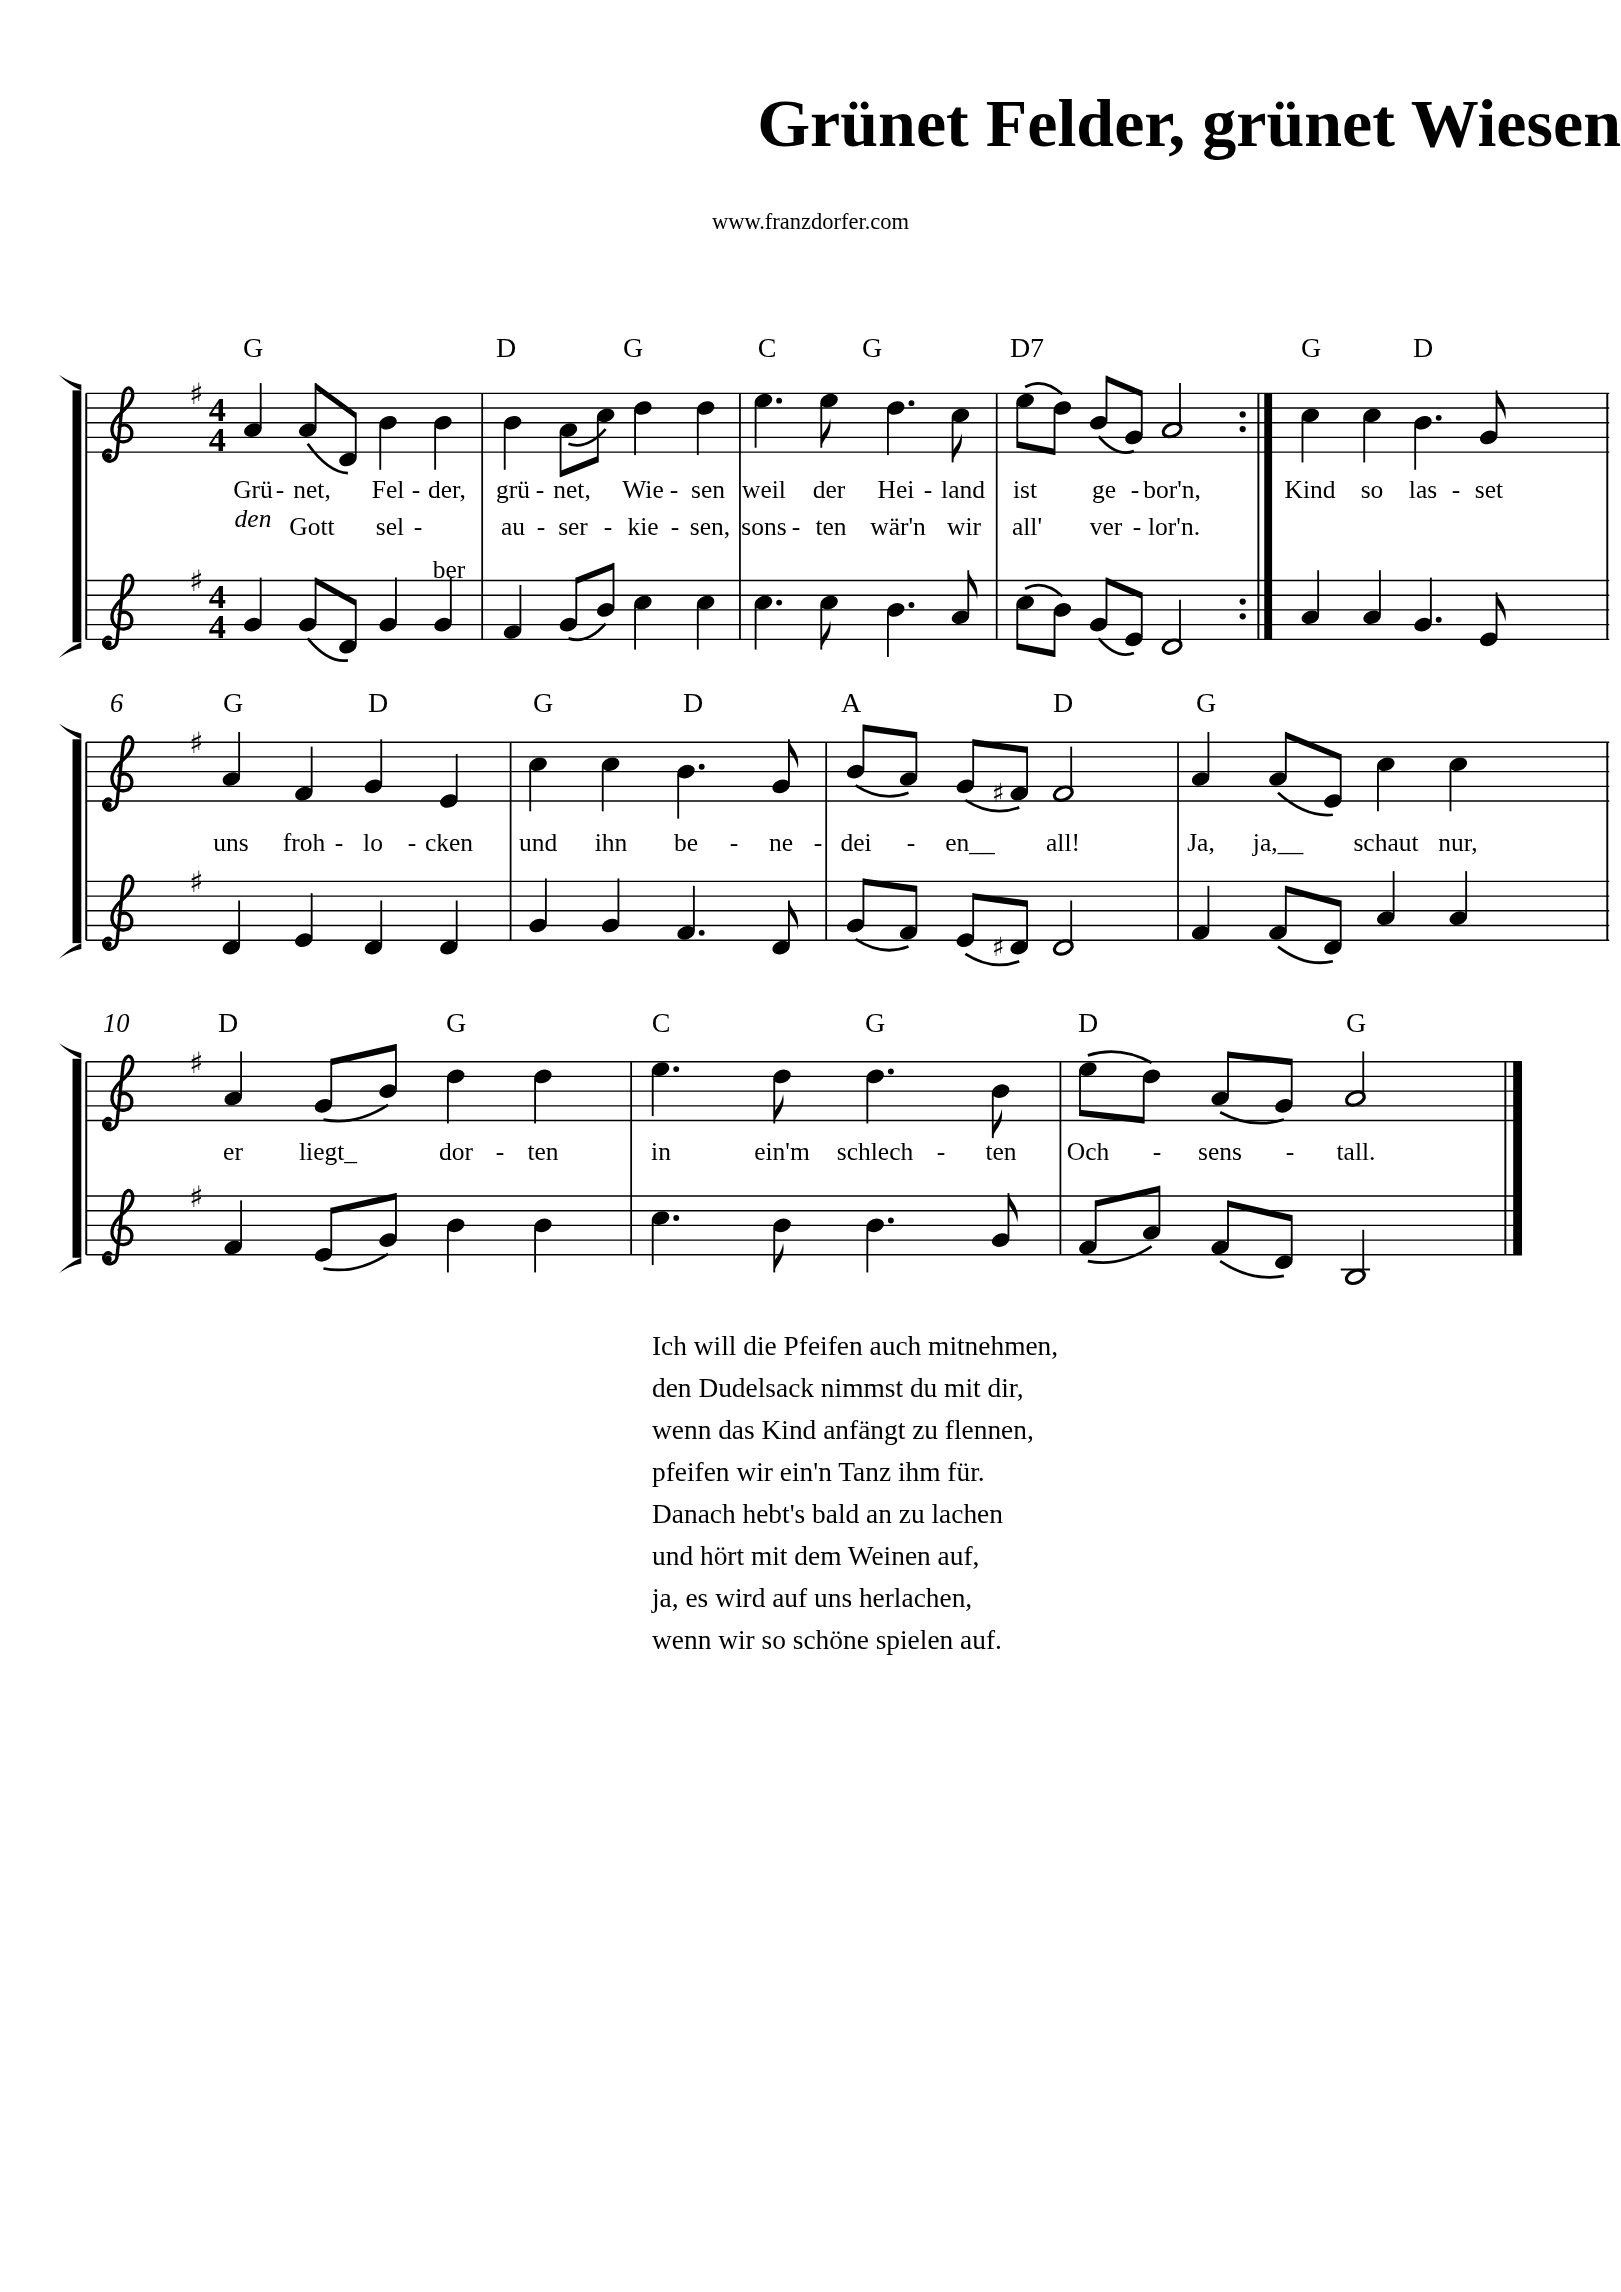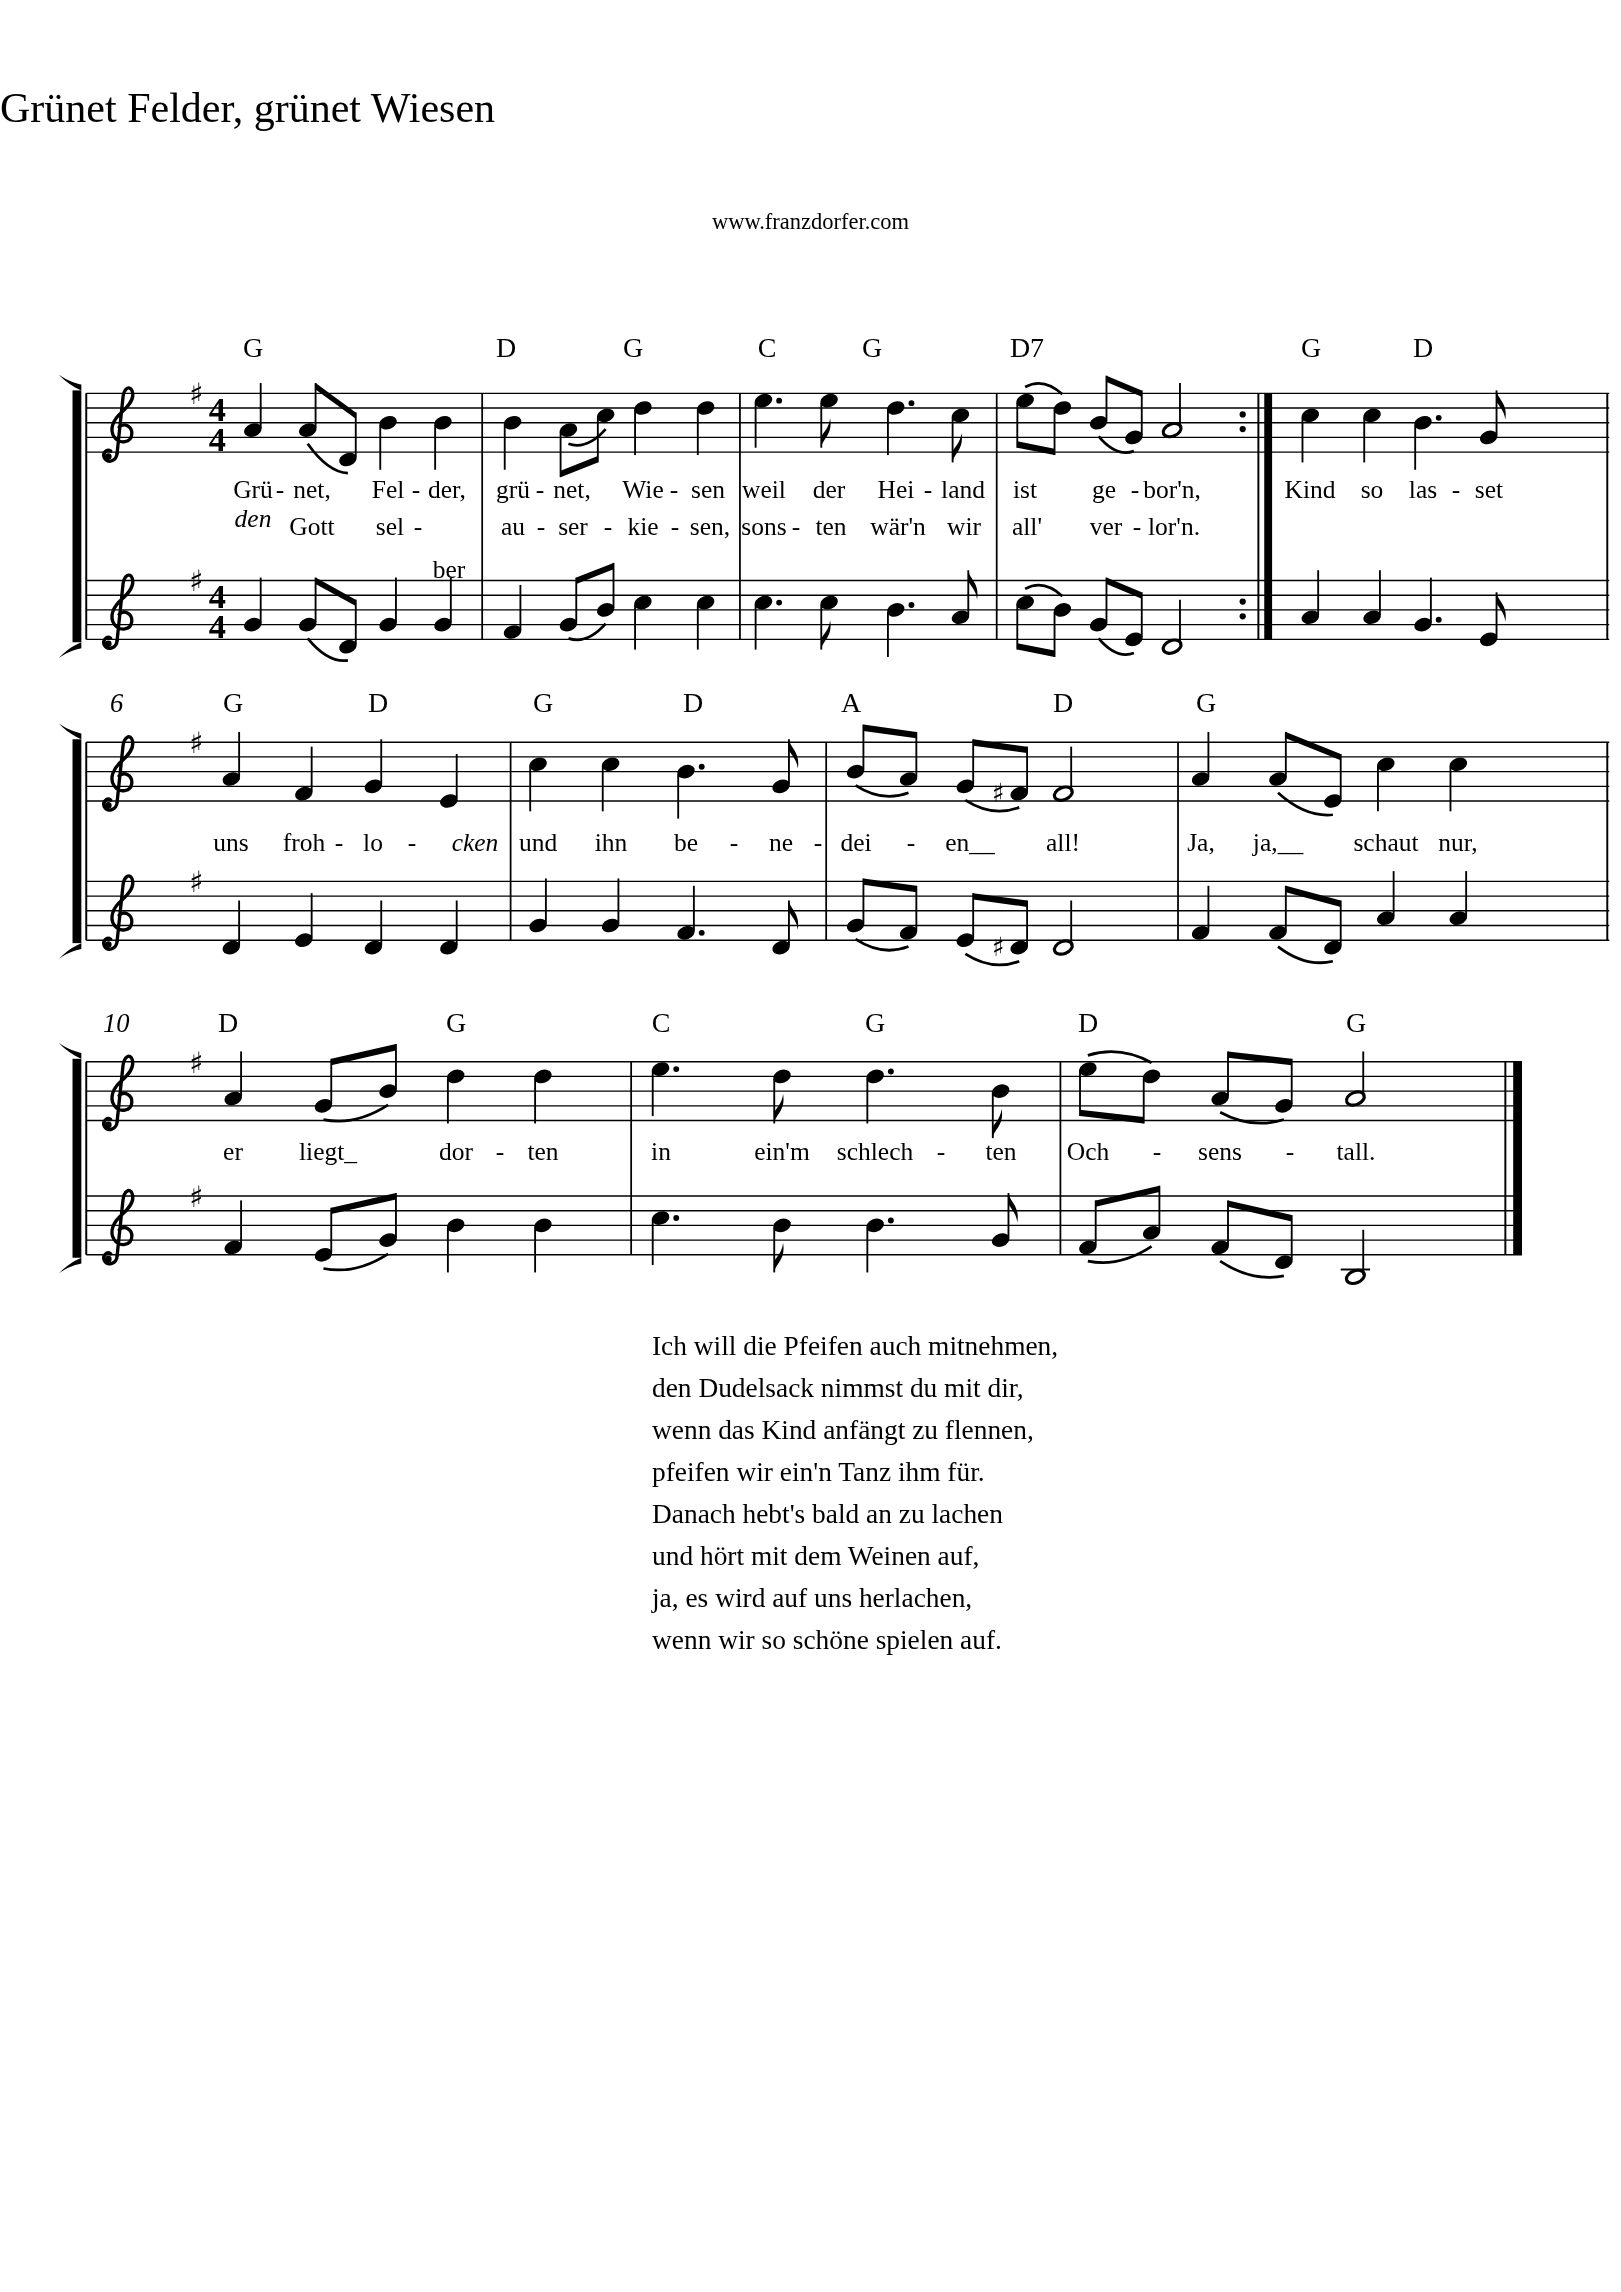--- a/index.html
+++ b/index.html
@@ -6,21 +6,21 @@
   #sheet{
     position:relative;
     width:1621px;height:2293px;
     background:#ffffff;
     font-family:"Liberation Serif","DejaVu Serif",serif;
     color:#000;
     overflow:hidden;
   }
   #score-svg{position:absolute;left:0;top:0;}
   .ovl{position:absolute;white-space:nowrap;}
-  .title{width:100%;text-align:left;font-size:42px;top:84px;left:0;}
+  .title{width:100%;text-align:right;font-size:68px;top:84px;left:0;font-weight:bold;}
   .subtitle{width:100%;text-align:center;font-size:22.5px;top:209px;left:0;}
   .chord{font-size:28px;transform:translateX(-50%);line-height:1;}
   .mnum{font-size:26.5px;font-style:italic;line-height:1;}
   .syl{font-size:25.5px;transform:translateX(-50%);line-height:1;}
   .verse{font-size:27.4px;line-height:42px;white-space:pre-line;}
 </style>
 </head>
 <body>
 
 <div id="sheet">
@@ -473,21 +473,21 @@
       <div class="ovl chord" style="left: 693px; top: 689px;">D</div>
       <div class="ovl chord" style="left: 851px; top: 689px;">A</div>
       <div class="ovl chord" style="left: 1063px; top: 689px;">D</div>
       <div class="ovl chord" style="left: 1206px; top: 689px;">G</div>
       <div class="ovl mnum" style="left: 110px; top: 690px;">6</div>
       <div class="ovl syl" style="left: 231px; top: 830px;">uns</div>
       <div class="ovl syl" style="left: 304px; top: 830px;">froh</div>
       <div class="ovl syl" style="left: 339px; top: 830px;">-</div>
       <div class="ovl syl" style="left: 373px; top: 830px;">lo</div>
       <div class="ovl syl" style="left: 412px; top: 830px;">-</div>
-      <div class="ovl syl" style="left: 475px; top: 830px; font-style: italic;">cken</div>
+      <div class="ovl syl" style="left: 449px; top: 830px;">cken</div>
       <div class="ovl syl" style="left: 538px; top: 830px;">und</div>
       <div class="ovl syl" style="left: 611px; top: 830px;">ihn</div>
       <div class="ovl syl" style="left: 686px; top: 830px;">be</div>
       <div class="ovl syl" style="left: 734px; top: 830px;">-</div>
       <div class="ovl syl" style="left: 781px; top: 830px;">ne</div>
       <div class="ovl syl" style="left: 818px; top: 830px;">-</div>
       <div class="ovl syl" style="left: 856px; top: 830px;">dei</div>
       <div class="ovl syl" style="left: 911px; top: 830px;">-</div>
       <div class="ovl syl" style="left: 970px; top: 830px;">en__</div>
       <div class="ovl syl" style="left: 1063px; top: 830px;">all!</div>

